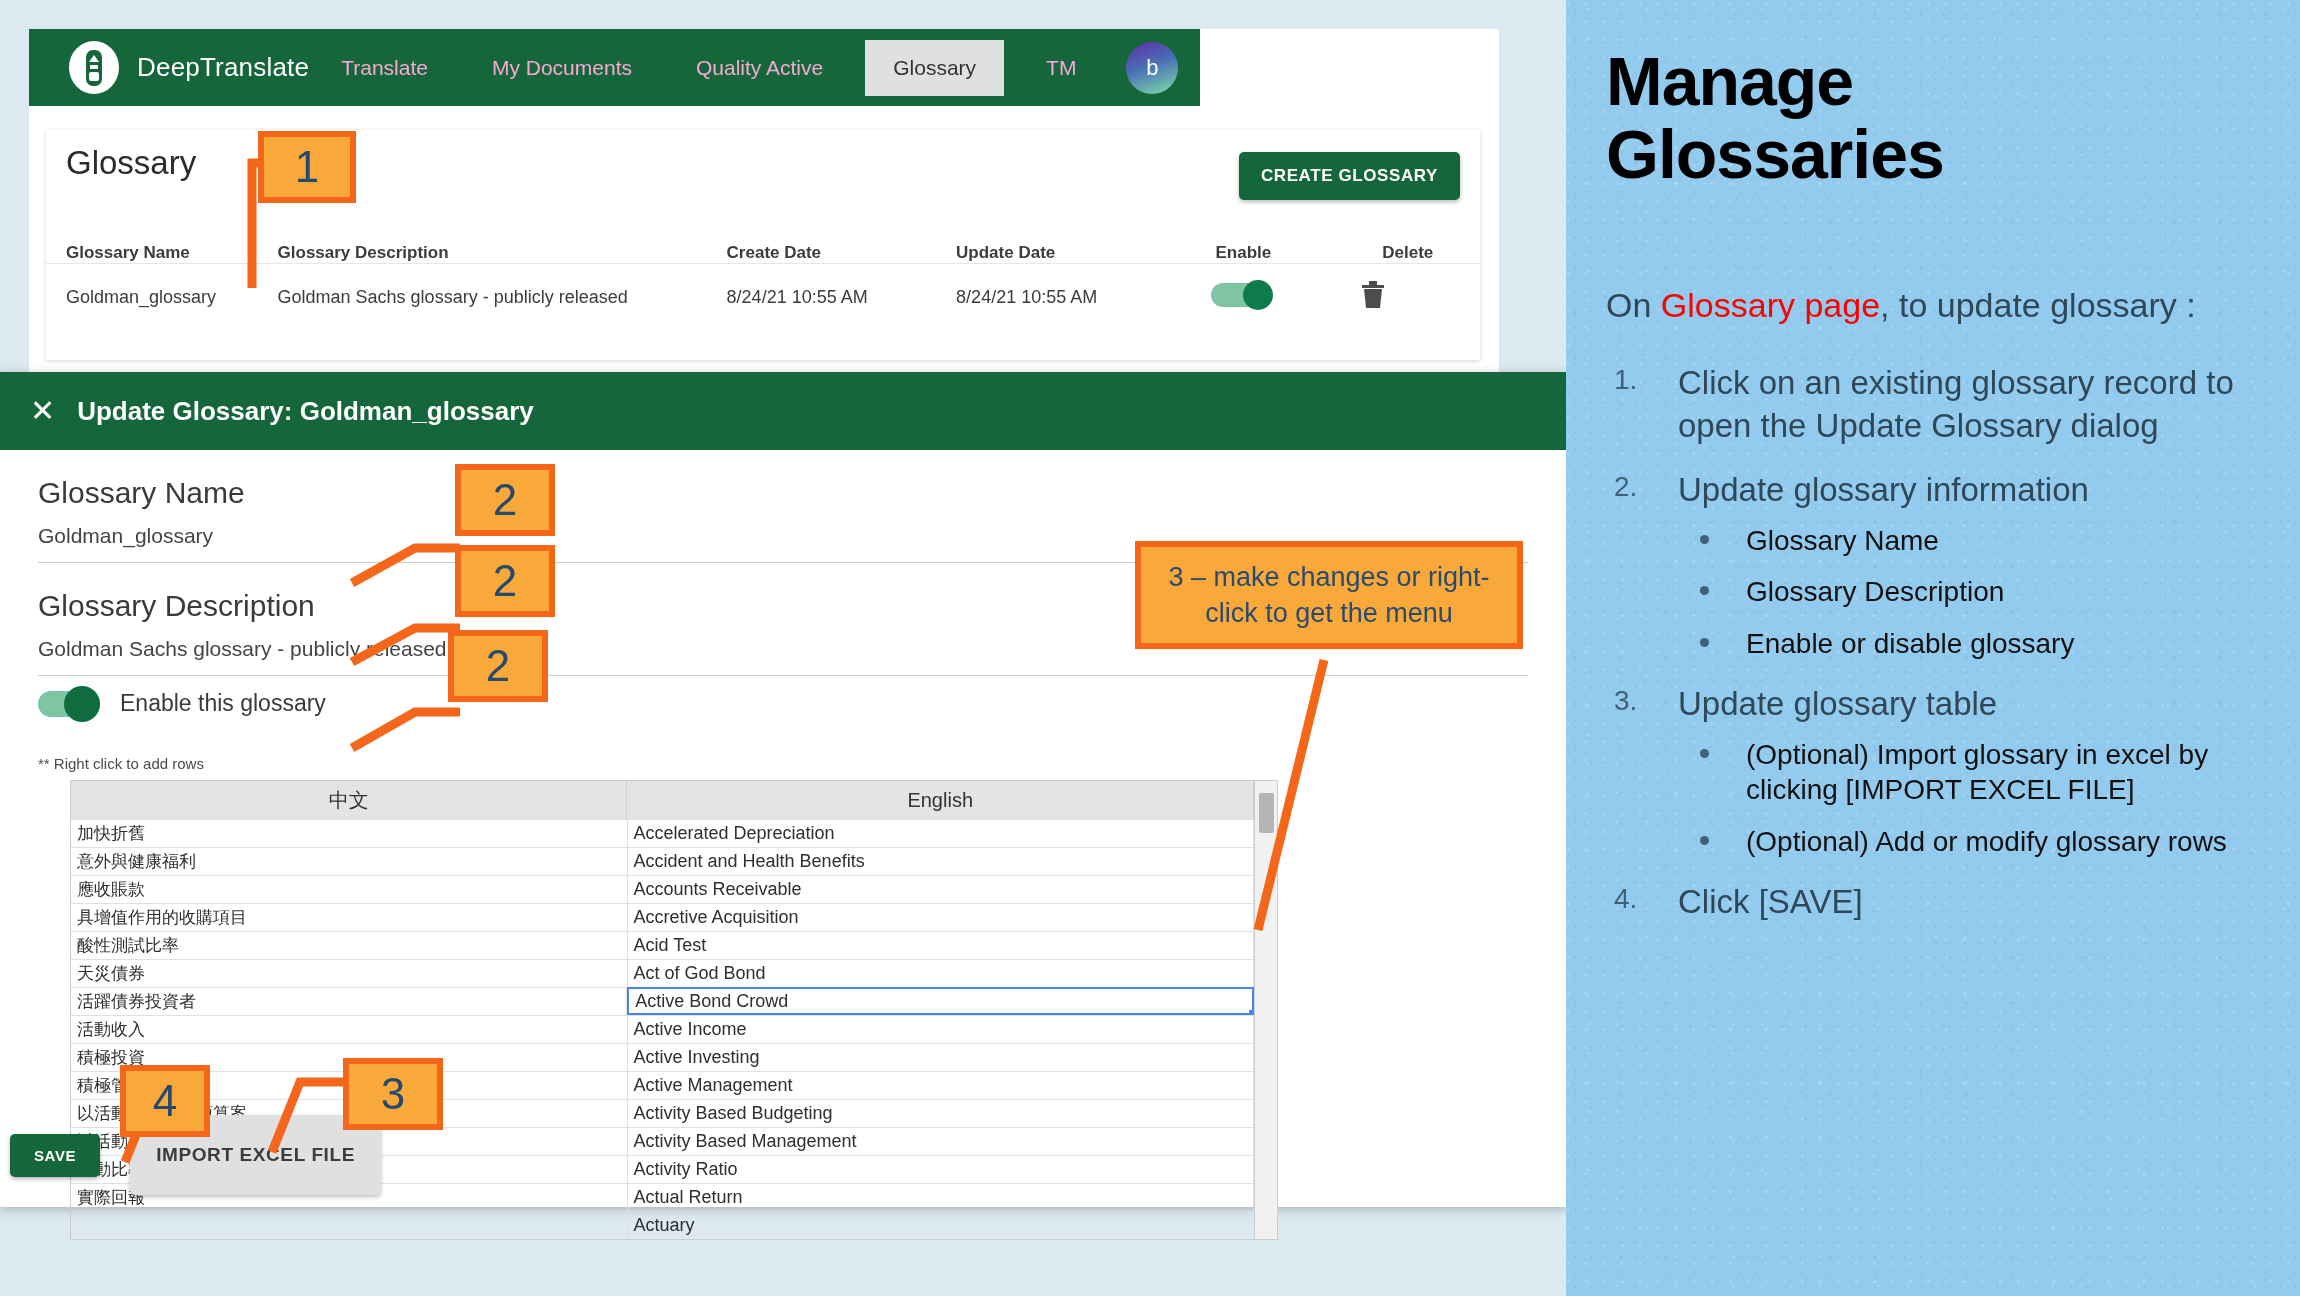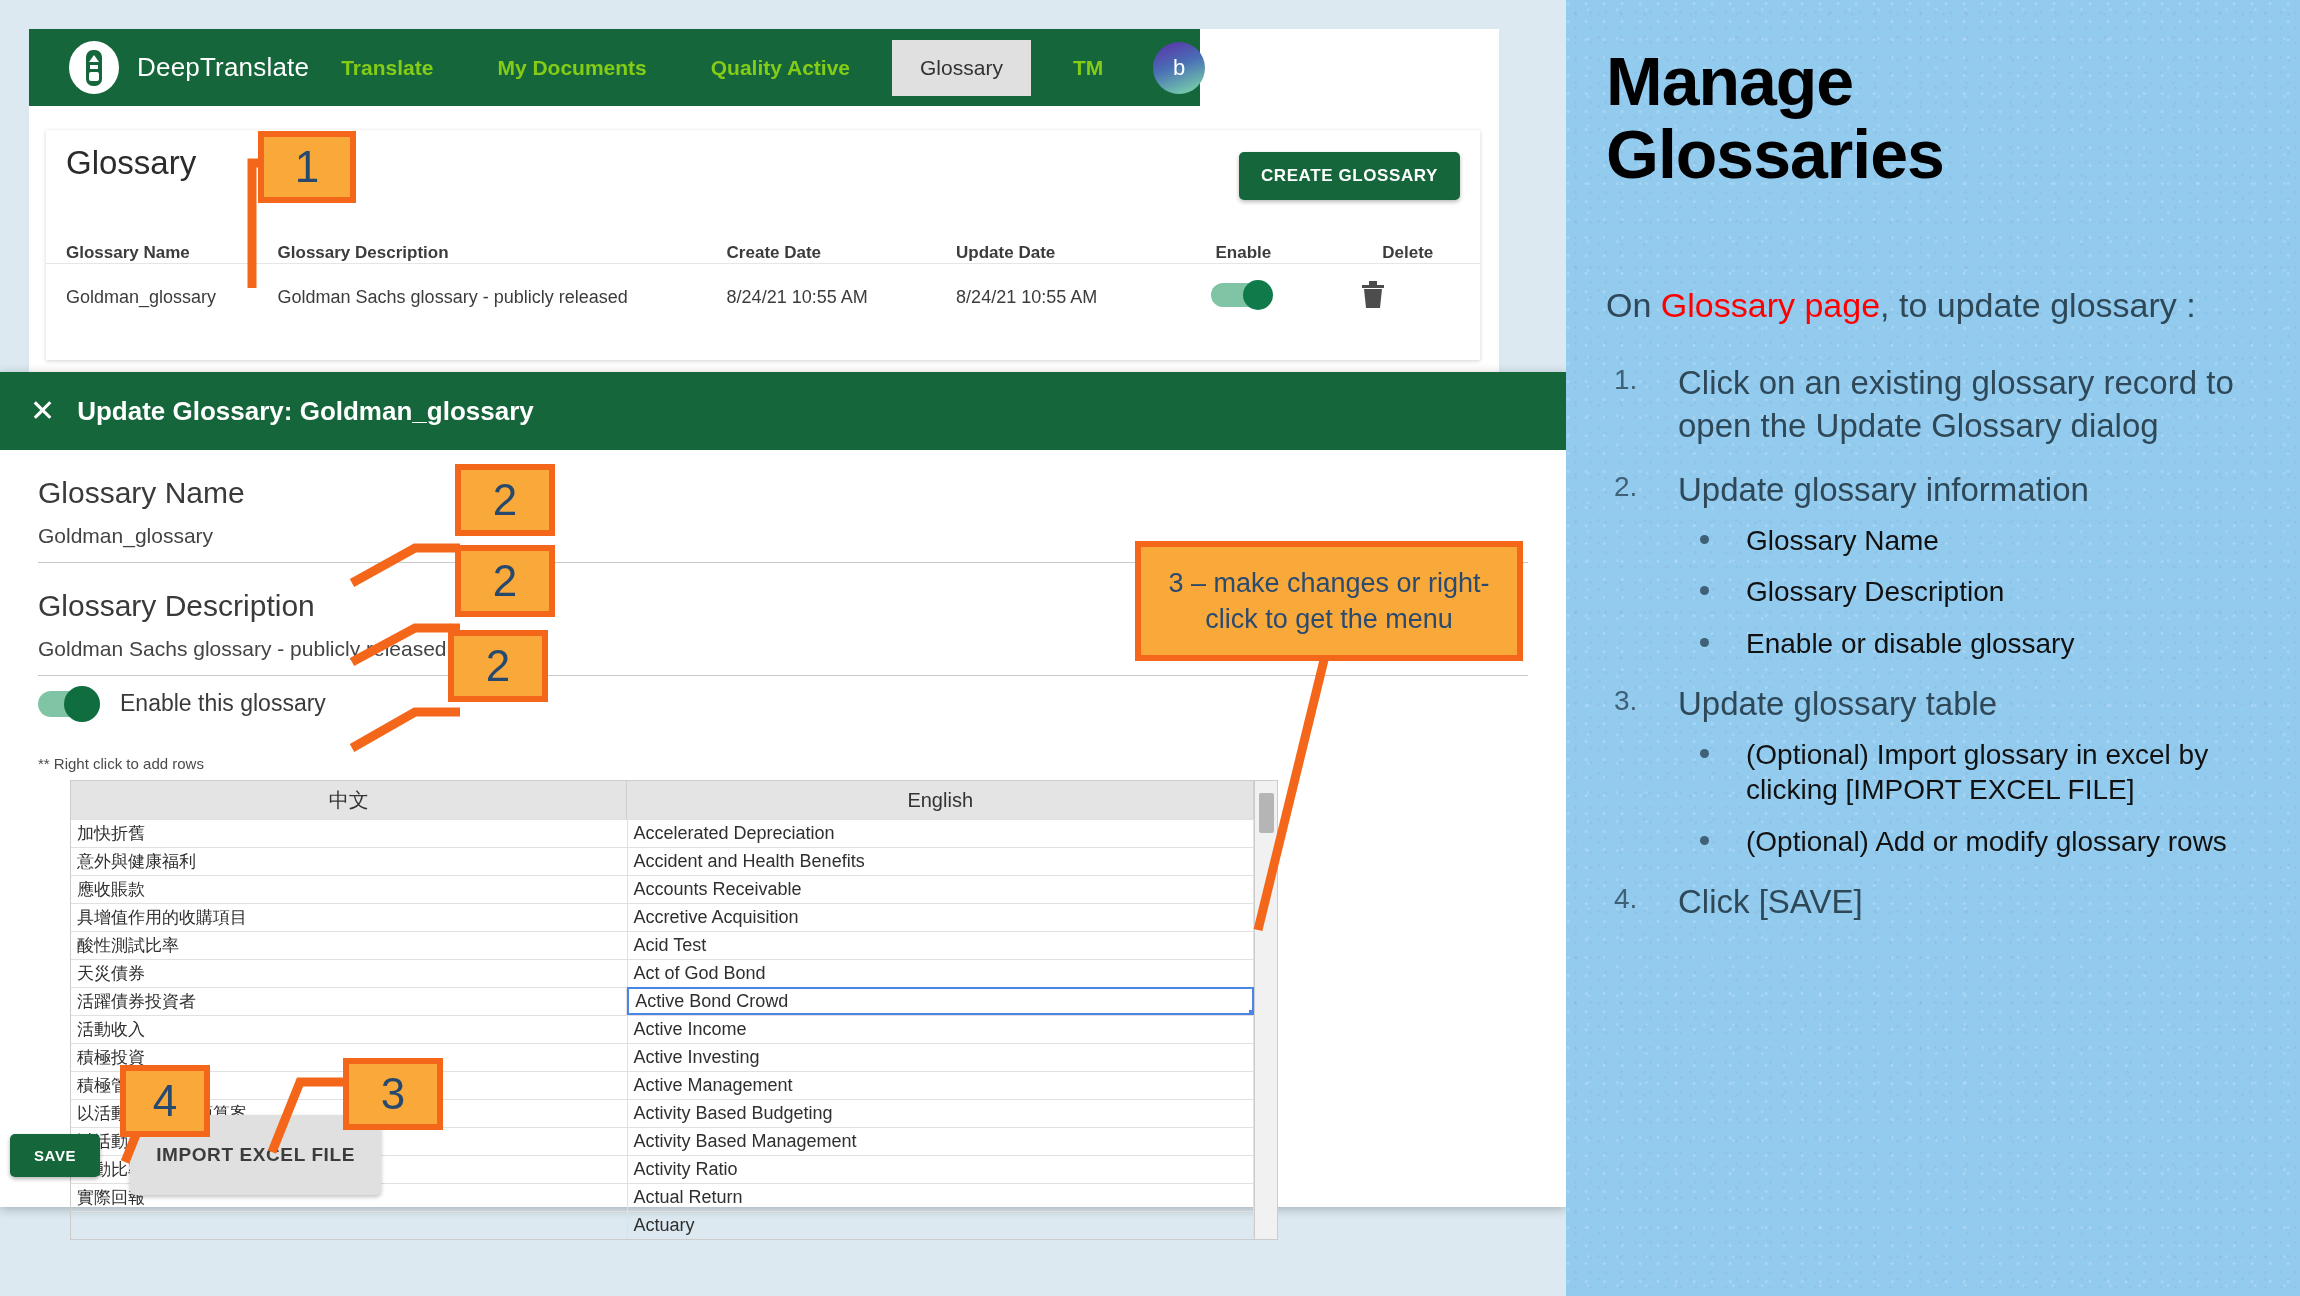--- a/index.html
+++ b/index.html
@@ -32,21 +32,21 @@
   .brand-logo {
     width: 50px; height: 53px; border-radius: 50%;
     background: #ffffff; display: flex; align-items: center; justify-content: center;
   }
   .brand-logo svg { display: block; }
   .brand-name {
     color: #ffffff; font-size: 26px; margin-left: 18px; letter-spacing: .2px;
   }
   .nav-links { display: flex; align-items: center; margin-left: auto; margin-right: 38px; }
   .nav-link {
-    color: #84cc16; font-size: 21px; font-weight: bold;
+    color: #f9a8d4; font-size: 21px; font-weight: normal;
     padding: 10px 22px; margin: 0 10px; white-space: nowrap;
   }
   .nav-link.active {
     background: #e0e0e0; color: #333333; font-weight: normal;
     padding: 16px 28px;
   }
   .avatar {
     width: 52px; height: 52px; border-radius: 50%;
     background: linear-gradient(160deg, #5b2ea6 0%, #4a6fb5 45%, #7fe0a9 100%);
     color: #ffffff; font-size: 22px;
@@ -421,21 +421,21 @@
     <polyline points="125,1162 160,1075" fill="none" stroke="#f4661a" stroke-width="9"></polyline>
   </svg>
 
   <div class="badge" style="left:258px;top:131px;width:98px;height:72px;">1</div>
   <div class="badge" style="left:455px;top:464px;width:100px;height:72px;">2</div>
   <div class="badge" style="left:455px;top:545px;width:100px;height:72px;">2</div>
   <div class="badge" style="left:448px;top:630px;width:100px;height:72px;">2</div>
   <div class="badge" style="left:343px;top:1058px;width:100px;height:72px;">3</div>
   <div class="badge" style="left:120px;top:1065px;width:90px;height:72px;">4</div>
 
-  <div class="callout" style="left:1135px;top:541px;width:388px;height:120px;">3 – make changes or right-click to get the menu</div>
+  <div class="callout" style="left:1135px;top:541px;width:388px;height:108px;">3 – make changes or right-click to get the menu</div>
 
   <div class="panel">
     <div class="panel-noise"></div>
     <div class="panel-inner">
       <div class="panel-title">
         <div>Manage</div>
         <div>Glossaries</div>
       </div>
       <div class="panel-intro">
         <span>On </span><span class="hl">Glossary page</span><span>, to update glossary :</span>

